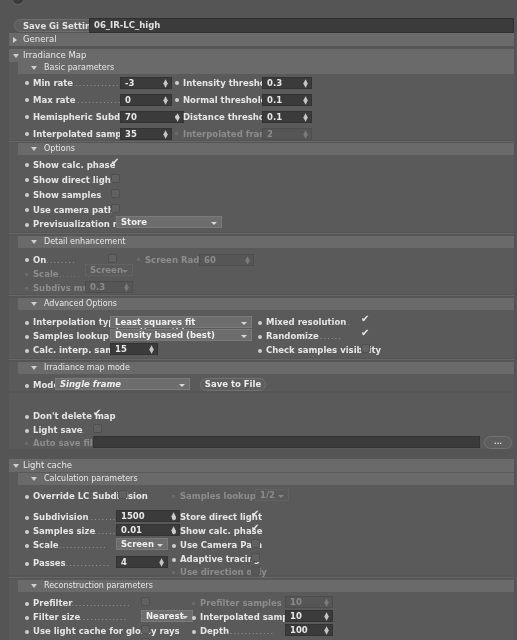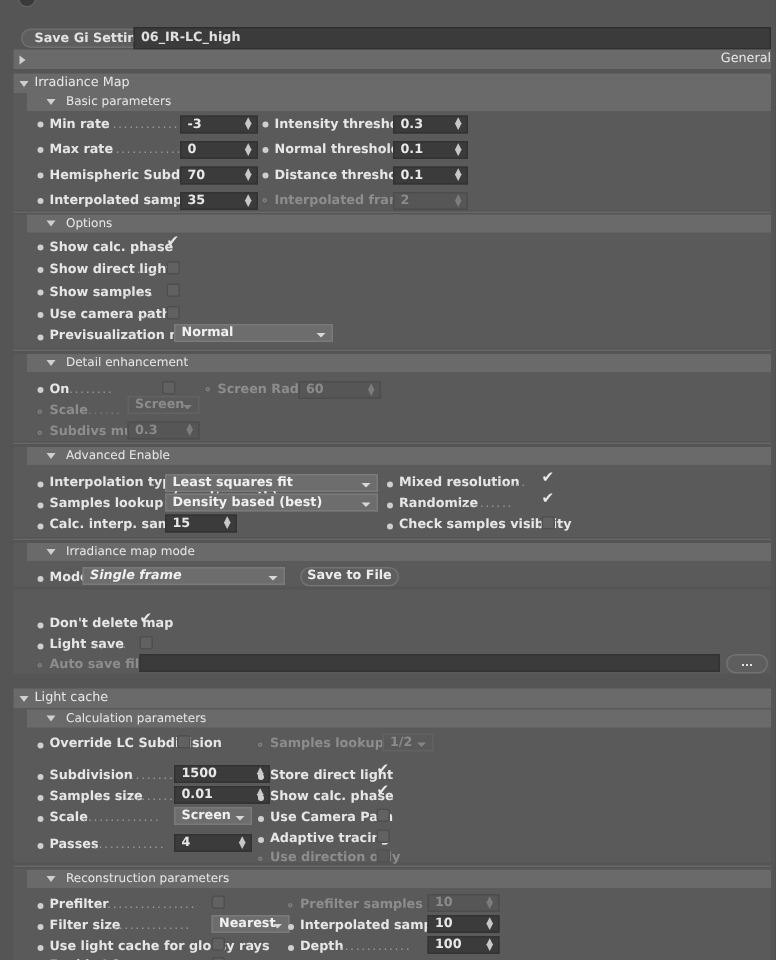--- a/index.html
+++ b/index.html
@@ -129,21 +129,21 @@
 <div id="app">
 
   <div class="topstrip"></div>
   <div class="round-btn-top"></div>
 
   <div class="toprow">
     <div class="save-gi">Save Gi Settings</div>
     <div class="gi-path">06_IR-LC_high</div>
   </div>
 
-  <div class="rollout" style="top:33px;text-align:right;">
+  <div class="rollout" style="top:33px;">
     <span class="tri right"></span>
     <span>General</span>
   </div>
 
   <div class="rollout" style="top:49px;">
     <span class="tri down"></span>
     <span>Irradiance Map</span>
   </div>
 
   <div class="panel" style="top:62px; height:78px;"></div>
@@ -163,21 +163,21 @@
   <div class="bullet" style="left:25px; top:98px;"></div>
   <div class="lbl" style="left:33px; top:95px;">Max rate</div>
   <div class="dots" style="left:77px; top:95px; width:43px;">............</div>
   <div class="spin" style="left:120px; top:94px; width:52px;">
     <span>0</span>
     <span class="arrows">▲<br>▼</span>
   </div>
 
   <div class="bullet" style="left:25px; top:115px;"></div>
   <div class="lbl" style="left:33px; top:112px;">Hemispheric Subdivision</div>
-  <div class="spin" style="left:120px; top:111px; width:52px;">
+  <div class="spin" style="left:120px; top:111px; width:64px;">
     <span>70</span>
     <span class="arrows">▲<br>▼</span>
   </div>
 
   <div class="bullet" style="left:25px; top:132px;"></div>
   <div class="lbl" style="left:33px; top:129px;">Interpolated samples</div>
   <div class="dots" style="left:108px; top:129px; width:14px;">...</div>
   <div class="spin" style="left:120px; top:128px; width:52px;">
     <span>35</span>
     <span class="arrows">▲<br>▼</span>
@@ -236,21 +236,21 @@
   <div class="chk" style="left:111px; top:189px;"></div>
 
   <div class="bullet" style="left:25px; top:208px;"></div>
   <div class="lbl" style="left:33px; top:205px;">Use camera path</div>
   <div class="dots" style="left:91px; top:205px; width:20px;">....</div>
   <div class="chk" style="left:111px; top:204px;"></div>
 
   <div class="bullet" style="left:25px; top:223px;"></div>
   <div class="lbl" style="left:33px; top:219px;">Previsualization mode</div>
   <div class="combo" style="left:116px; top:216px; width:106px;">
-    <span>Normal</span>
+    <span>Store</span>
     <span class="car"></span>
   </div>
 
   <div class="sep" style="top:233px;"></div>
 
   <div class="panel" style="top:236px; height:58px;"></div>
   <div class="sub-rollout" style="top:236px;">
     <span class="tri down"></span>
     <span>Detail enhancement</span>
   </div>
@@ -280,21 +280,21 @@
   <div class="spin dim" style="left:85px; top:281px; width:48px;">
     <span>0.3</span>
     <span class="arrows">▲<br>▼</span>
   </div>
 
   <div class="sep" style="top:295px;"></div>
 
   <div class="panel" style="top:298px; height:60px;"></div>
   <div class="sub-rollout" style="top:298px;">
     <span class="tri down"></span>
-    <span>Advanced Enable</span>
+    <span>Advanced Options</span>
   </div>
 
   <div class="bullet" style="left:25px; top:321px;"></div>
   <div class="lbl" style="left:33px; top:317px;">Interpolation type</div>
   <div class="dots" style="left:100px; top:317px; width:10px;">..</div>
   <div class="combo" style="left:110px; top:316px; width:142px;">
     <span>Least squares fit (good/smooth)</span>
     <span class="car"></span>
   </div>
 

